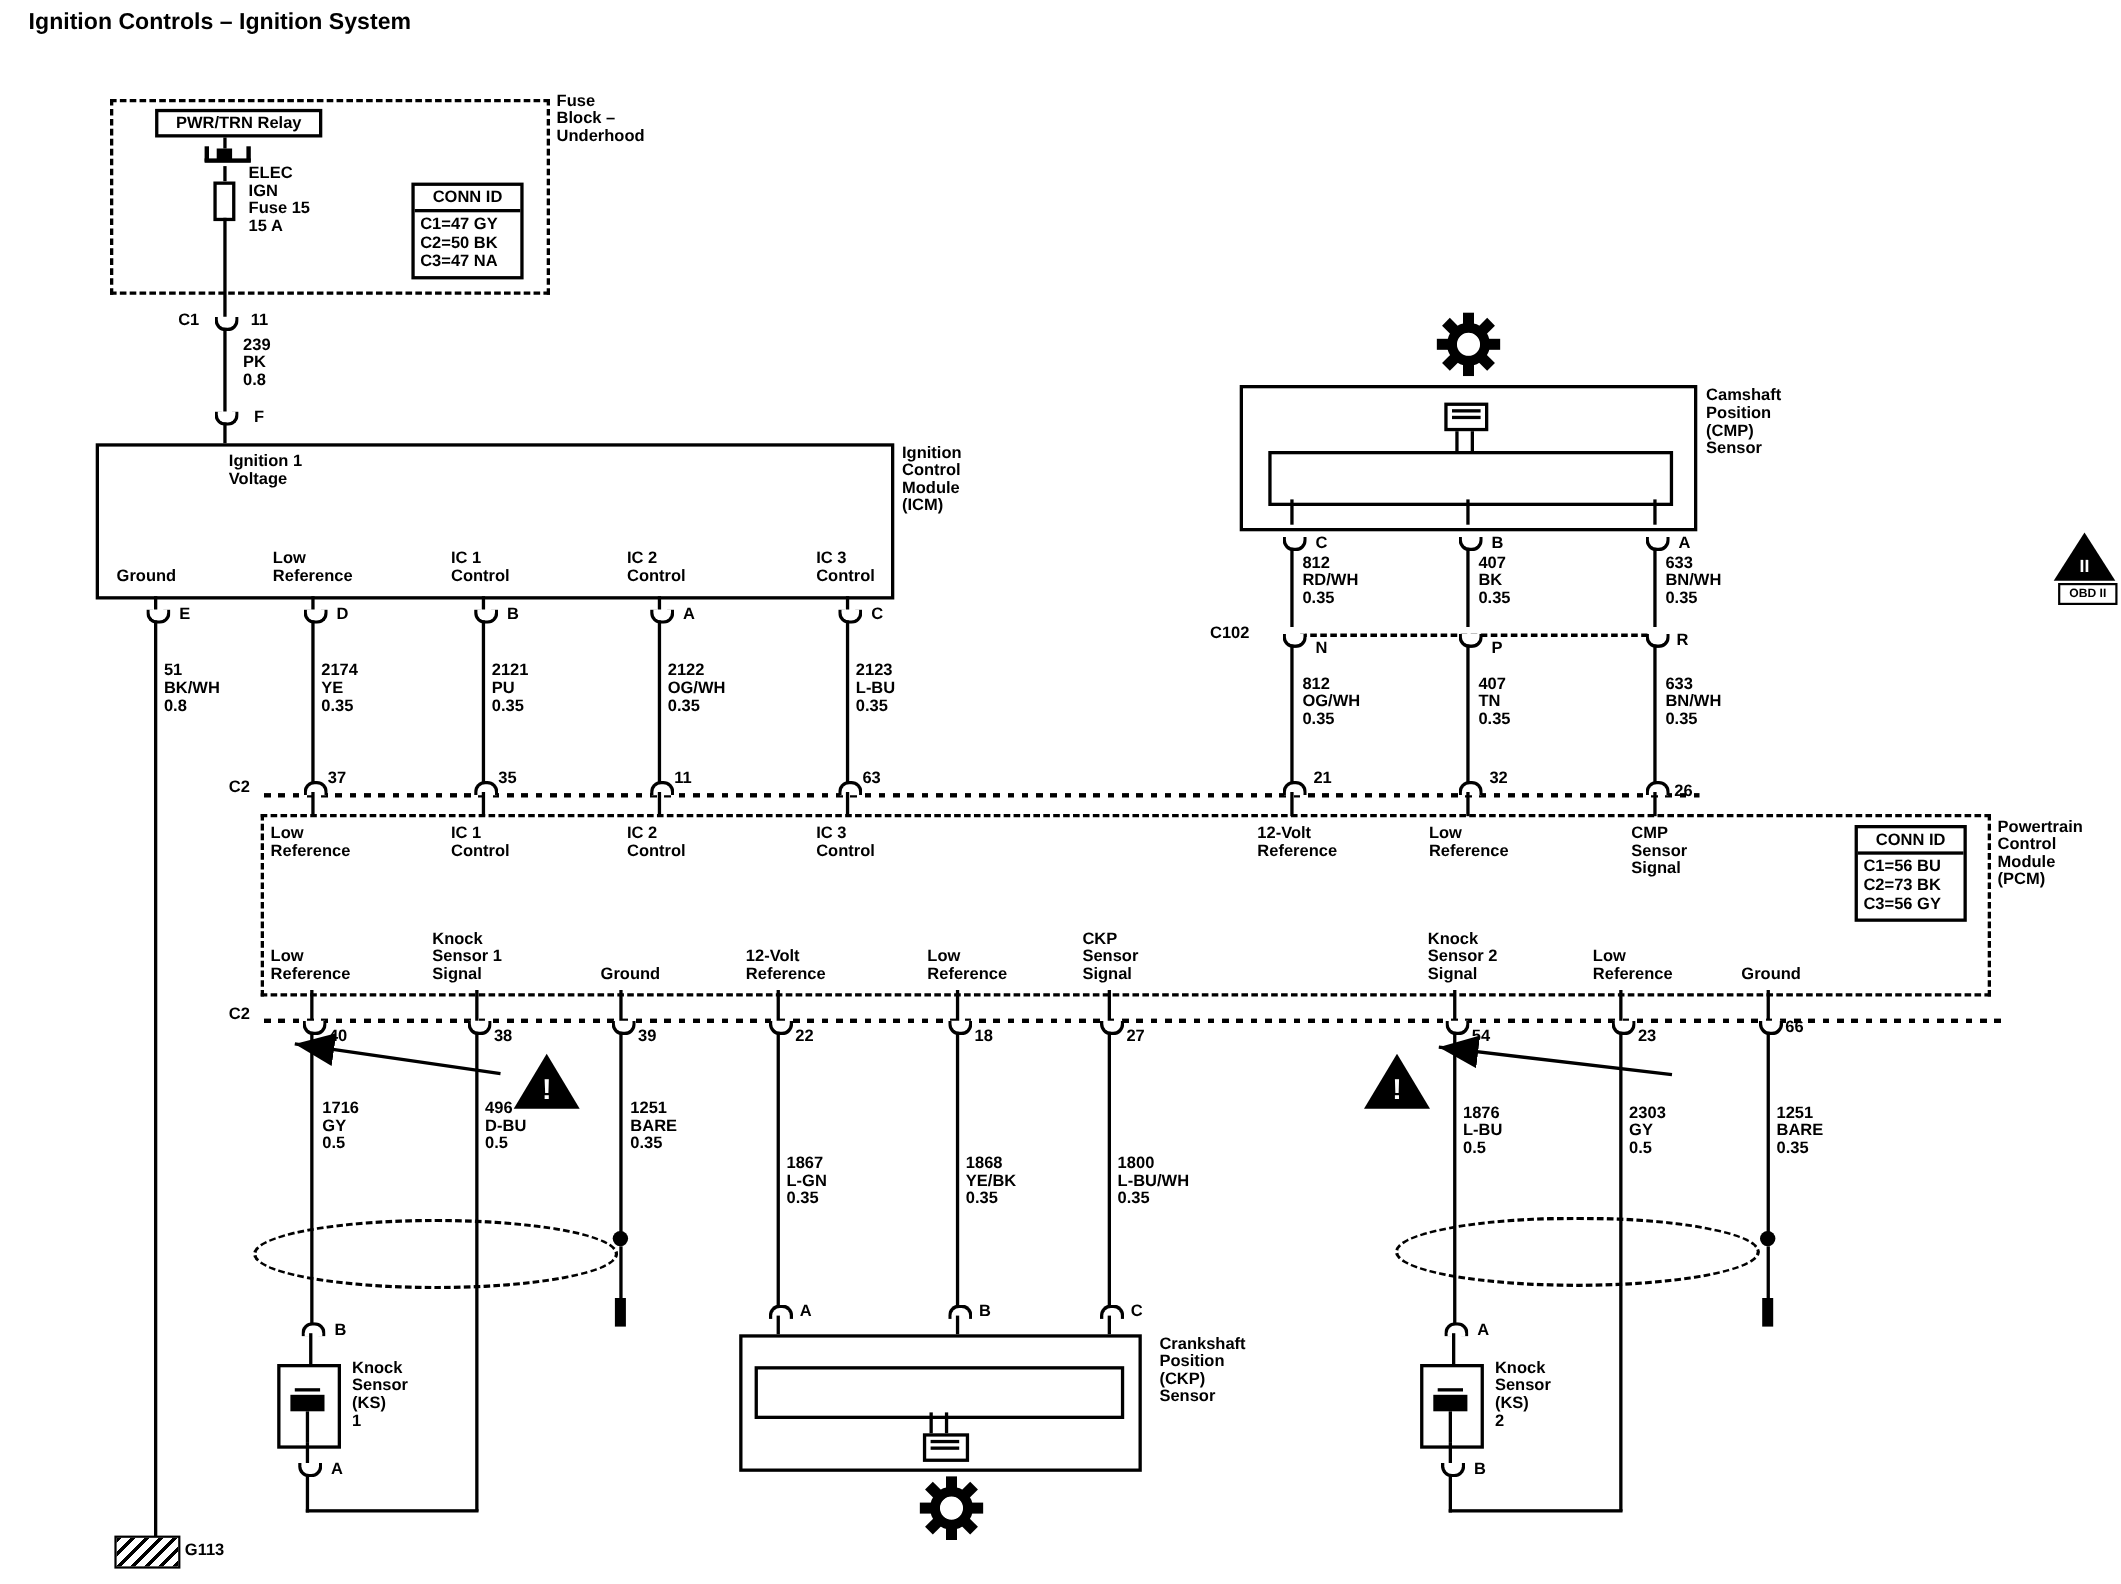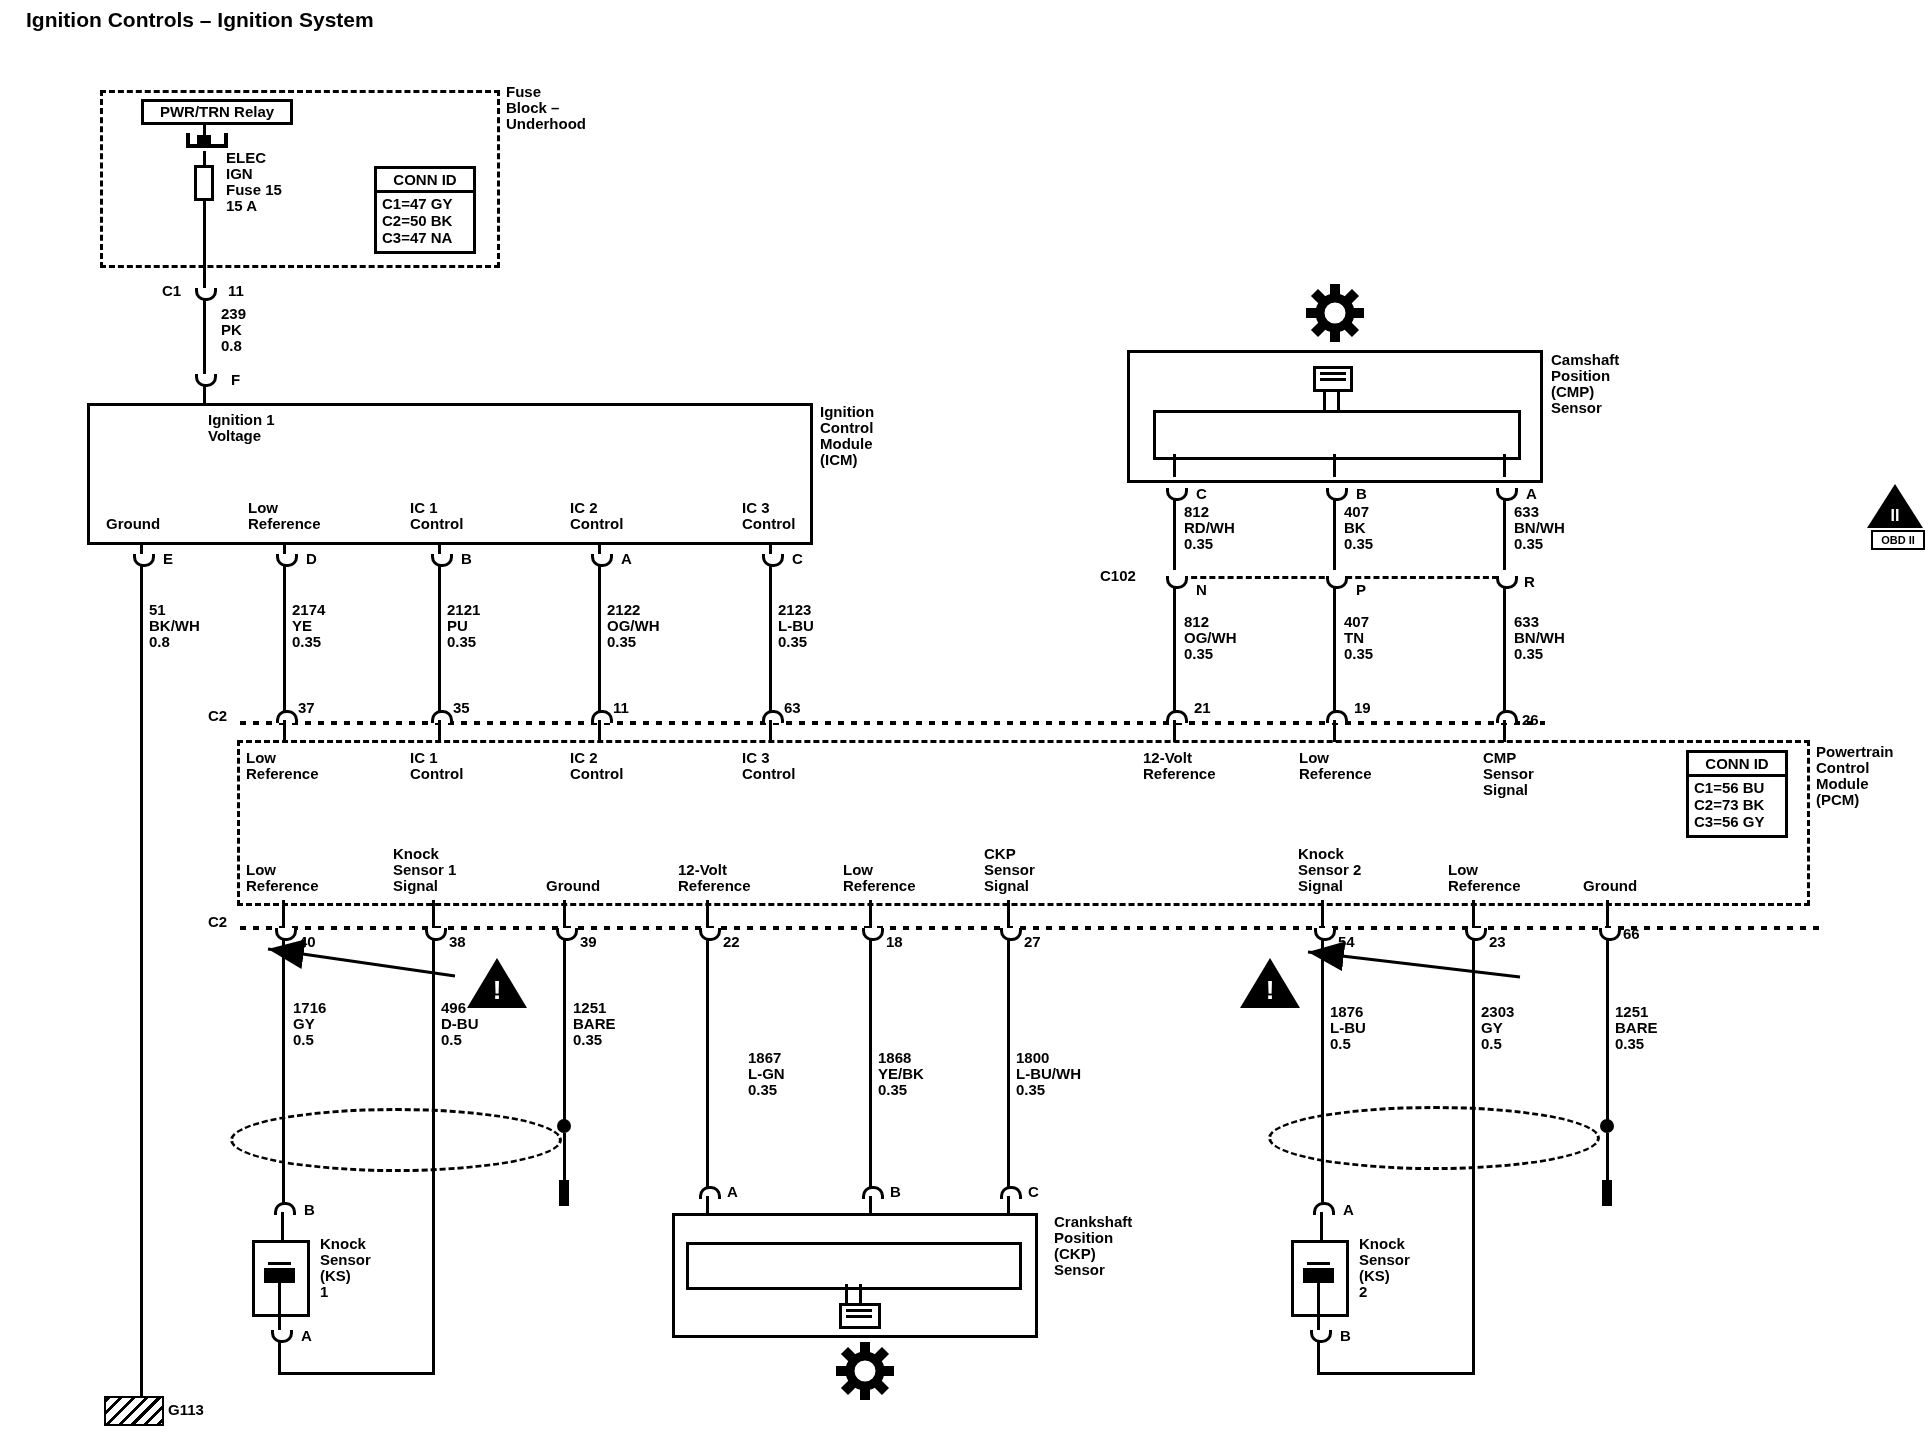--- a/index.html
+++ b/index.html
@@ -207,21 +207,21 @@
   <div class="arcd" style="left:591px;top:710px"></div>
   <div class="arcd" style="left:762px;top:710px"></div>
   <div class="arcd" style="left:1166px;top:710px"></div>
   <div class="arcd" style="left:1326px;top:710px"></div>
   <div class="arcd" style="left:1496px;top:710px"></div>
   <span class="lbl" style="left:298px;top:700px">37</span>
   <span class="lbl" style="left:453px;top:700px">35</span>
   <span class="lbl" style="left:613px;top:700px">11</span>
   <span class="lbl" style="left:784px;top:700px">63</span>
   <span class="lbl" style="left:1194px;top:700px">21</span>
-  <span class="lbl" style="left:1354px;top:700px">19</span>
+  <span class="lbl" style="left:1354px;top:700px">32</span>
   <span class="lbl" style="left:1522px;top:712px">26</span>
   <div class="wv" style="left:283px;top:720px;height:22px"></div>
   <div class="wv" style="left:438px;top:720px;height:22px"></div>
   <div class="wv" style="left:598px;top:720px;height:22px"></div>
   <div class="wv" style="left:769px;top:720px;height:22px"></div>
   <div class="wv" style="left:1173px;top:720px;height:22px"></div>
   <div class="wv" style="left:1333px;top:720px;height:22px"></div>
   <div class="wv" style="left:1503px;top:720px;height:22px"></div>
 
   <div class="dsh" style="left:237px;top:740px;width:1567px;height:160px"></div>
@@ -328,21 +328,21 @@
 
   <div class="lbl" style="left:293px;top:1000px">1716
 GY
 0.5</div>
   <div class="lbl" style="left:441px;top:1000px">496
 D-BU
 0.5</div>
   <div class="lbl" style="left:573px;top:1000px">1251
 BARE
 0.35</div>
-  <div class="lbl" style="left:748px;top:1050px">1867
+  <div class="lbl" style="left:715px;top:1050px">1867
 L-GN
 0.35</div>
   <div class="lbl" style="left:878px;top:1050px">1868
 YE/BK
 0.35</div>
   <div class="lbl" style="left:1016px;top:1050px">1800
 L-BU/WH
 0.35</div>
   <div class="lbl" style="left:1330px;top:1004px">1876
 L-BU

